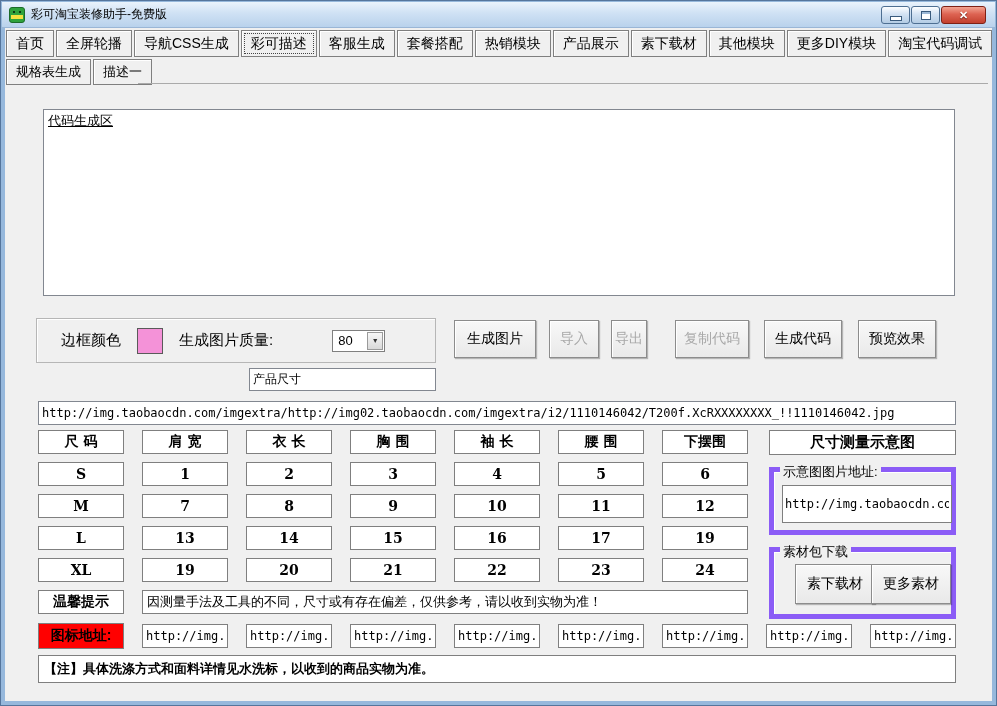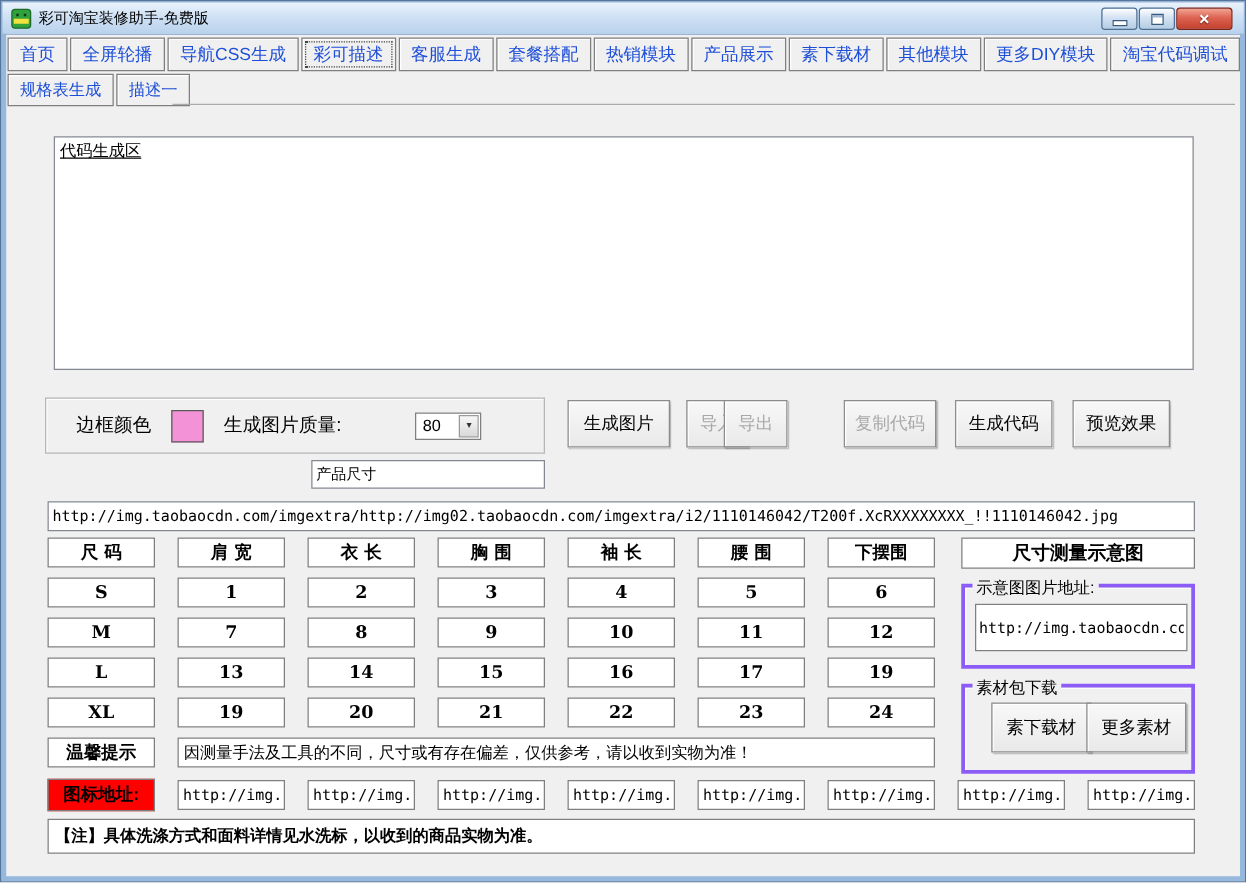--- a/index.html
+++ b/index.html
@@ -27,21 +27,21 @@
   .winbtn.close{width:45px;background:linear-gradient(#f2a492,#dd6352 45%,#c3402e);border-color:#7e2015;}
   .glyph-min{width:10px;height:3px;background:#fff;border:1px solid #3a5b7d;margin-top:7px;}
   .glyph-restore{width:10px;height:9px;border:1px solid #3a5b7d;background:#fff;box-sizing:border-box;box-shadow:inset 0 2px 0 #9db9d6;}
   .glyph-close{color:#fff;font-size:11px;font-weight:bold;text-shadow:0 1px 1px #5e150c;}
   
   .tabstrip{position:absolute;display:flex;}
   .tabs-main{left:5px;top:29px;}
   .tabs-sub{left:5px;top:58px;}
   .tab{
     height:27px;padding:12px 9px;margin-right:2px;display:flex;align-items:center;
-    font-size:14px;color:#1d4ed8;background:#f0f0f0;border:1px solid #7f7f7f;
+    font-size:14px;color:#000000;background:#f0f0f0;border:1px solid #7f7f7f;
     box-shadow:inset 1px 1px 0 #ffffff;box-sizing:border-box;white-space:nowrap;
   }
   .tabs-sub .tab{height:25px;font-size:13px;}
   .tab.selected{outline:1px dotted #444;outline-offset:-4px;}
   .tabline{position:absolute;left:137px;top:82px;width:850px;height:1px;background:#aaaaaa;}
   
   .code-area{
     position:absolute;left:42px;top:108px;width:912px;height:187px;box-sizing:border-box;
     border:1px solid #828790;background:#fff;resize:none;
     font-family:"Liberation Sans",sans-serif;font-size:13px;padding:2px 4px;color:#000;text-decoration:underline;
@@ -104,21 +104,21 @@
     position:absolute;left:37px;top:654px;width:918px;height:28px;box-sizing:border-box;
     border:1px solid #7f7f7f;background:#fff;color:#000;
     font-family:"Liberation Sans",sans-serif;font-size:13px;font-weight:bold;padding:0 5px;
   }
   
   .diagram-header{
     position:absolute;left:768px;top:429px;width:187px;height:25px;box-sizing:border-box;
     border:1px solid #7f7f7f;background:#fff;font-weight:bold;font-size:15px;color:#000;
     display:flex;align-items:center;justify-content:center;
   }
-  .groupbox{position:absolute;left:768px;box-sizing:border-box;border:3px solid #8b5cf6;box-shadow:inset 1px 1px 0 #fff;}
+  .groupbox{position:absolute;left:768px;box-sizing:border-box;border:5px solid #8b5cf6;box-shadow:inset 1px 1px 0 #fff;}
   .group-diagram{top:466px;width:187px;height:68px;}
   .group-material{top:546px;width:187px;height:72px;}
   .group-label{position:absolute;top:-9px;left:6px;background:#f0f0f0;padding:0 3px;font-size:13px;color:#000;white-space:nowrap;}
   .diagram-input{
     position:absolute;left:8px;top:13px;width:170px;height:38px;box-sizing:border-box;
     border:1px solid #7f7f7f;background:#fff;font-family:"DejaVu Sans Mono",monospace;font-size:12px;padding:2px;color:#000;
   }
   .btn.material{position:absolute;top:12px;width:80px;height:40px;}
   .btn.material.b1{left:9px;margin-left:12px;}
   .btn.material.b2{left:97px;}
@@ -172,21 +172,21 @@
     <span class="swatch" style="background-color: rgb(244, 146, 216);"></span>
     <span class="lbl-large">生成图片质量:</span>
     <div class="combo">
       <span>80</span>
       <span class="combo-arrow">▼</span>
     </div>
   </div>
 
   <button class="btn" style="left:453px;top:319px;width:82px;">生成图片</button>
   <button class="btn disabled" style="left:548px;top:319px;width:50px;">导入</button>
-  <button class="btn disabled" style="left:578px;top:319px;width:51px;">导出</button>
+  <button class="btn disabled" style="left:610px;top:319px;width:36px;">导出</button>
   <button class="btn disabled" style="left:674px;top:319px;width:74px;">复制代码</button>
   <button class="btn" style="left:857px;top:319px;width:78px;">预览效果</button>
   <button class="btn" style="left:763px;top:319px;width:78px;">生成代码</button>
 
   <input class="tb" style="left: 248px; top: 367px; width: 187px; height: 23px;" value="产品尺寸">
   <input class="tb" style="left: 37px; top: 400px; width: 918px; height: 24px;" value="http://img.taobaocdn.com/imgextra/http://img02.taobaocdn.com/imgextra/i2/1110146042/T200f.XcRXXXXXXXX_!!1110146042.jpg">
 
   <div class="size-table">
     <div class="cellbox">尺 码</div>
     <div class="cellbox">肩 宽</div>

